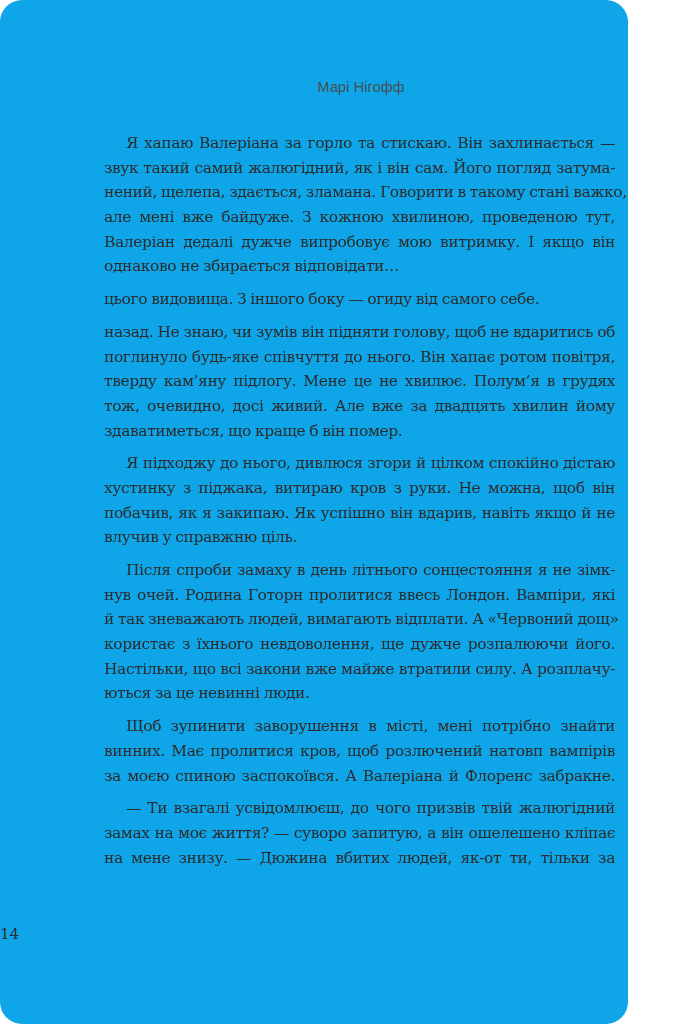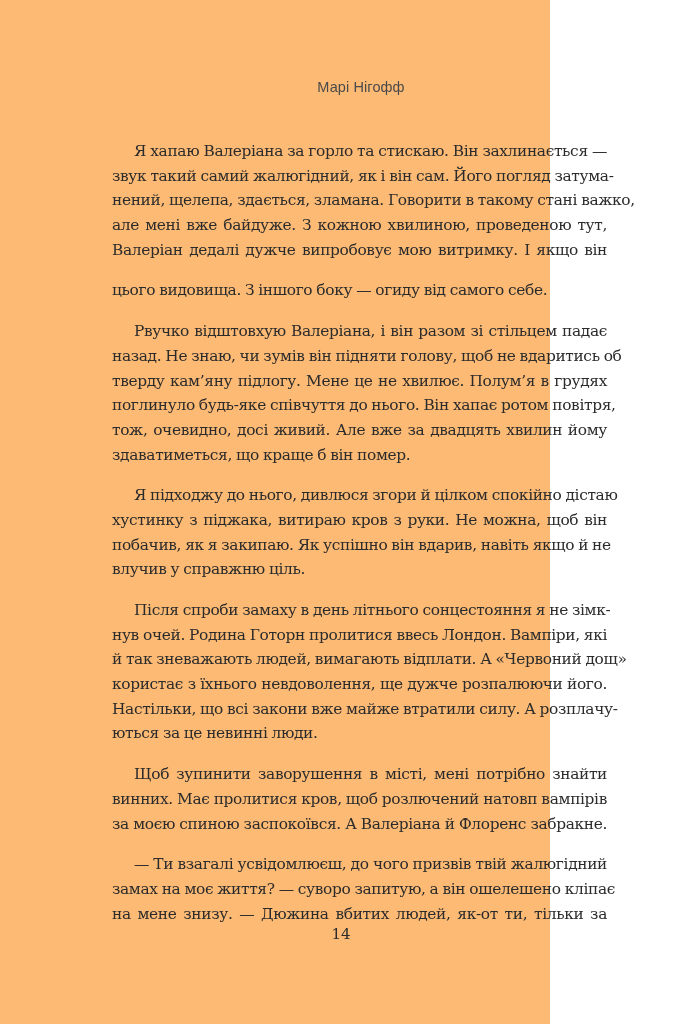--- a/index.html
+++ b/index.html
@@ -9,23 +9,24 @@
   }
   body {
     width: 682px;
     height: 1024px;
     position: relative;
     overflow: hidden;
   }
   .page {
     position: absolute;
     left: 0; top: 0;
-    width: 550px;
+    width: 628px;
     height: 1024px;
-    background: #fdba74;
+    background: #0ea5e9;
+    border-radius: 22px;
   }
   .running-head {
     position: absolute;
     top: 79px;
     left: 0;
     width: 722px;
     text-align: center;
     font-family: "Liberation Sans", sans-serif;
     font-size: 14.5px;
     color: #4a4a4a;
@@ -37,21 +38,21 @@
     top: 123px;
     width: 527px;
     font-family: "DejaVu Serif", serif;
     font-size: 15.4px;
     line-height: 24.7px;
     color: #2b2b2b;
     letter-spacing: -0.35px;
     word-spacing: -0.5px;
   }
   .para {
-    margin: 16px;
+    margin: 8px;
     text-indent: 0;
   }
   .line {
     display: block;
     white-space: nowrap;
     text-align: justify;
     text-align-last: justify;
     height: 24.7px;
     overflow: visible;
   }
@@ -59,48 +60,48 @@
     text-align-last: left;
   }
   .line.indent {
     padding-left: 22px;
   }
   .folio {
     position: absolute;
     top: 925px;
     left: 0;
     width: 682px;
-    text-align: center;
+    text-align: left;
     font-family: "DejaVu Serif", serif;
     font-size: 15px;
     color: #2b2b2b;
   }
 </style>
 </head>
 <body>
 
 <div class="page">
   <div class="running-head">Марі Нігофф</div>
 
   <div class="body-text" id="body-text">
       <div class="para">
         <span class="line indent">Я хапаю Валеріана за горло та стискаю. Він захлинається —</span>
         <span class="line">звук такий самий жалюгідний, як і він сам. Його погляд затума-</span>
         <span class="line">нений, щелепа, здається, зламана. Говорити в такому стані важко,</span>
         <span class="line">але мені вже байдуже. З кожною хвилиною, проведеною тут,</span>
         <span class="line">Валеріан дедалі дужче випробовує мою витримку. І якщо він</span>
+        <span class="line last">однаково не збирається відповідати…</span>
       </div>
       <div class="para">
         <span class="line last">цього видовища. З іншого боку — огиду від самого себе.</span>
       </div>
       <div class="para">
-        <span class="line indent">Рвучко відштовхую Валеріана, і він разом зі стільцем падає</span>
         <span class="line">назад. Не знаю, чи зумів він підняти голову, щоб не вдаритись об</span>
+        <span class="line">поглинуло будь-яке співчуття до нього. Він хапає ротом повітря,</span>
         <span class="line">тверду кам’яну підлогу. Мене це не хвилює. Полум’я в грудях</span>
-        <span class="line">поглинуло будь-яке співчуття до нього. Він хапає ротом повітря,</span>
         <span class="line">тож, очевидно, досі живий. Але вже за двадцять хвилин йому</span>
         <span class="line last">здаватиметься, що краще б він помер.</span>
       </div>
       <div class="para">
         <span class="line indent">Я підходжу до нього, дивлюся згори й цілком спокійно дістаю</span>
         <span class="line">хустинку з піджака, витираю кров з руки. Не можна, щоб він</span>
         <span class="line">побачив, як я закипаю. Як успішно він вдарив, навіть якщо й не</span>
         <span class="line last">влучив у справжню ціль.</span>
       </div>
       <div class="para">

